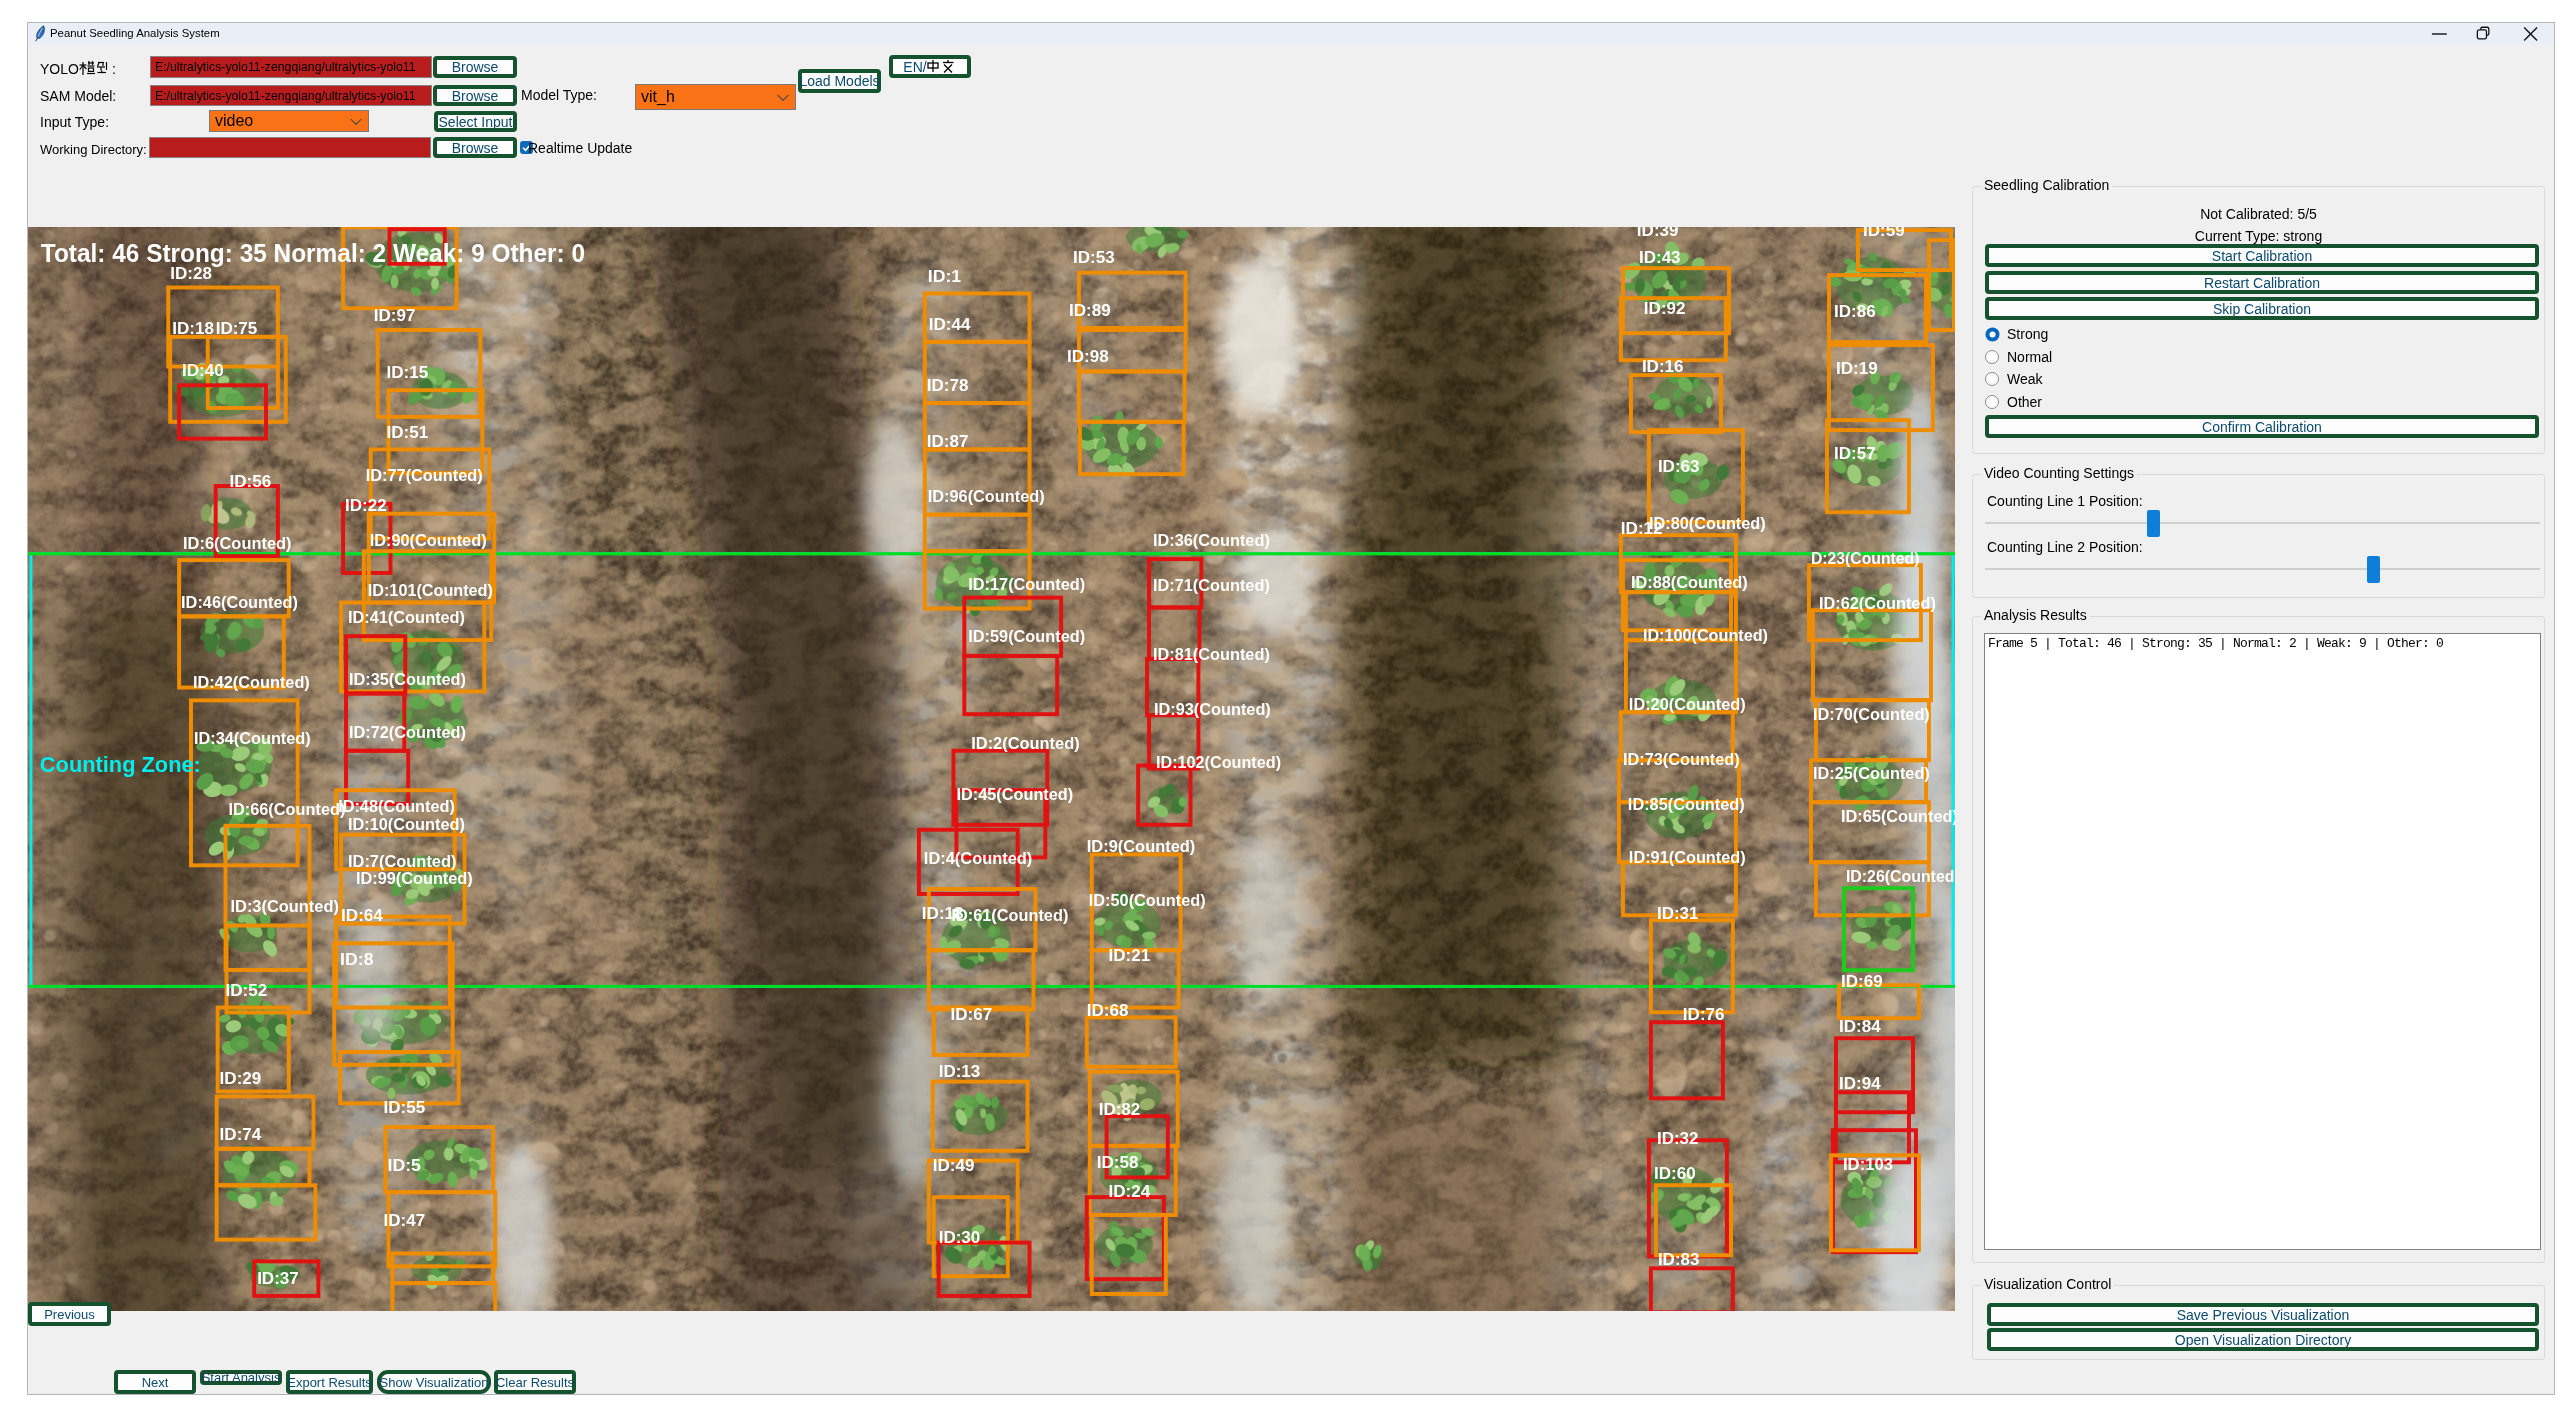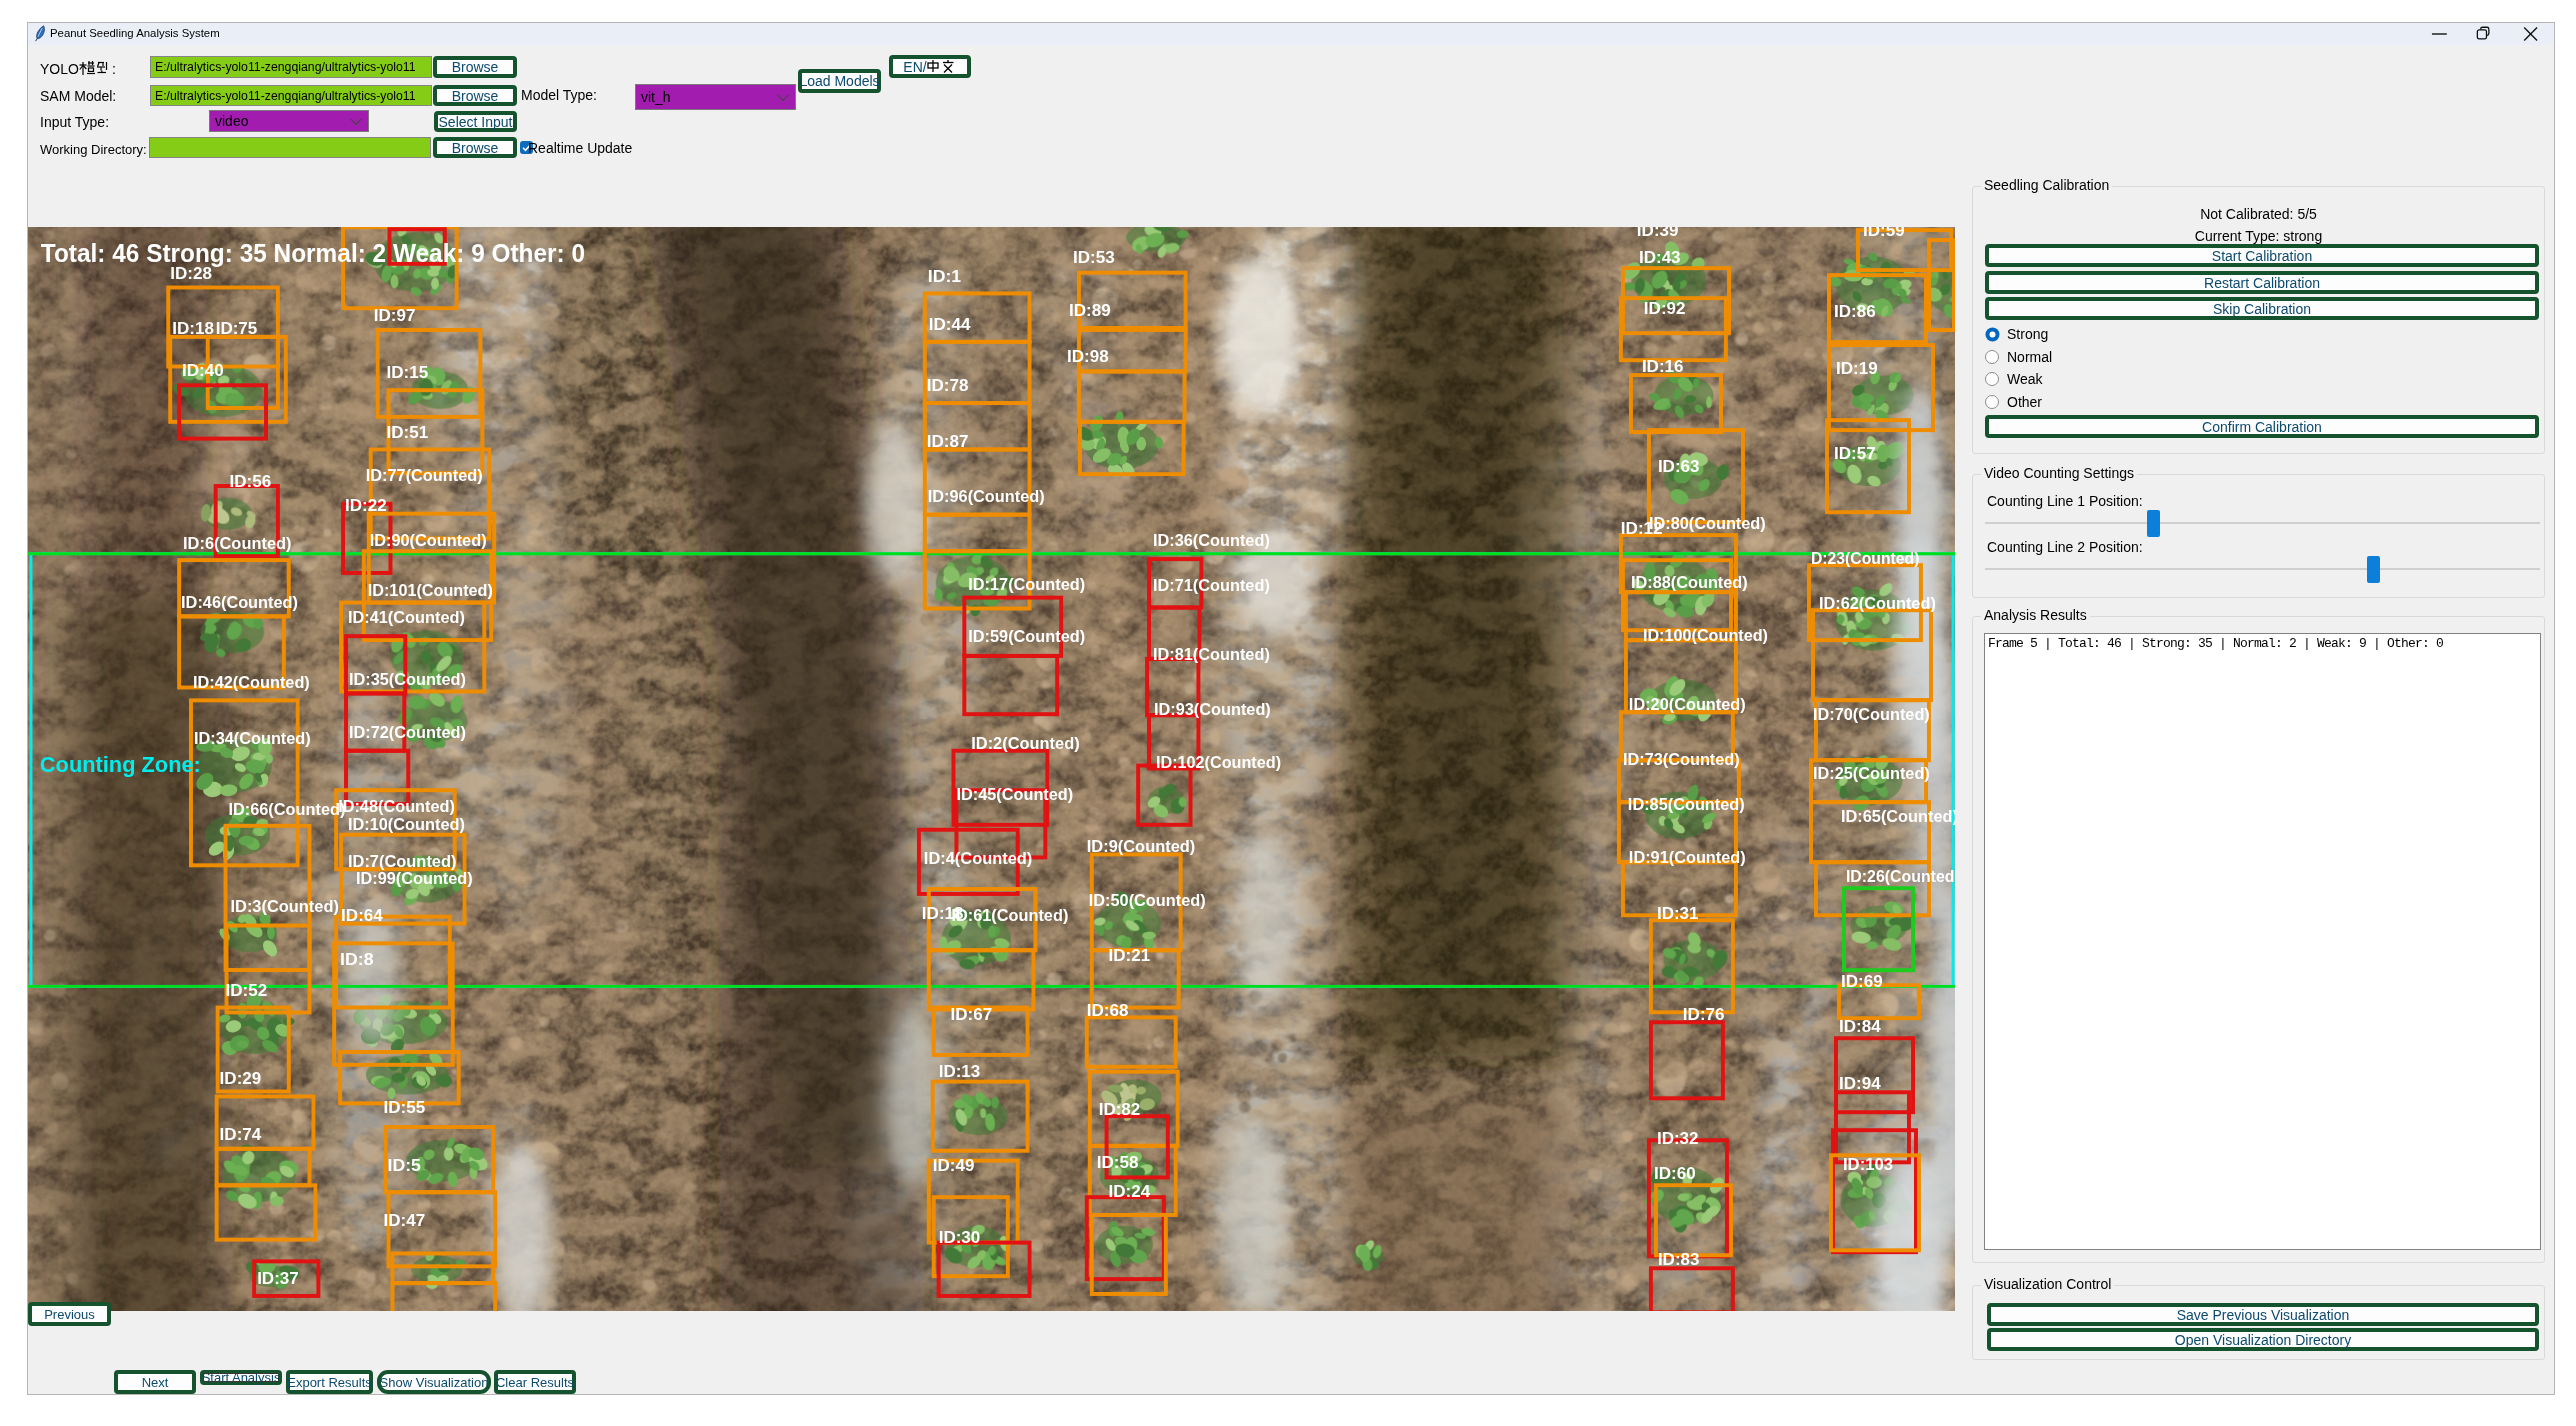--- a/index.html
+++ b/index.html
@@ -1,22 +1,22 @@
 <!DOCTYPE html>
 <html><head><meta charset="utf-8"><style>
 *{margin:0;padding:0;box-sizing:border-box}
 html,body{width:2576px;height:1426px;background:#fff;font-family:"Liberation Sans",sans-serif;overflow:hidden;position:relative}
 .abs{position:absolute}
 .win{left:27px;top:22px;width:2528px;height:1373px;background:#f0f0f0;border:1px solid #b5b5b5}
 .tbar{left:27px;top:22px;width:2528px;height:23px;background:#e9eef7;border:1px solid #b5b5b5;border-bottom:none}
 .ttxt{left:50px;top:27px;font-size:11.4px;color:#000}
 .lab{font-size:14px;color:#000;white-space:nowrap}
-.ent{background:#84cc16;border:1px solid #858585;font-size:12.3px;color:#000;line-height:20px;padding-left:4px;overflow:hidden;white-space:nowrap}
+.ent{background:#b91c1c;border:1px solid #858585;font-size:12.3px;color:#000;line-height:20px;padding-left:4px;overflow:hidden;white-space:nowrap}
 .btn{background:#fdfdfd;border:4px solid #14532d;border-radius:4px;font-size:14px;color:#0c4a6e;text-align:right;display:flex;align-items:center;justify-content:center;white-space:nowrap}
-.cmb{background:#a21caf;border:1px solid #7a7a7a;font-size:14px;color:#000;padding-left:5px;display:flex;align-items:center}
+.cmb{background:#f97316;border:1px solid #7a7a7a;font-size:16px;color:#000;padding-left:5px;display:flex;align-items:center}
 .grp{border:1px solid #d9d9d9;border-radius:3px}
 .glab{font-size:14px;color:#000;background:#f0f0f0;padding:0 3px;white-space:nowrap}
 .chev{position:absolute;right:8px;top:50%;width:8px;height:8px;border-right:1.6px solid #444;border-bottom:1.6px solid #444;transform:translateY(-70%) rotate(45deg)}
 .radio{position:absolute;width:14px;height:14px;border-radius:50%;background:#fff;border:1px solid #8a8a8a}
 .lb{fill:#fff;font-size:17px;font-weight:700;font-family:"Liberation Sans",sans-serif}
 text{font-family:"Liberation Sans",sans-serif}
 </style></head><body>
 <div class="abs win"></div>
 <div class="abs tbar"></div>
 <svg class="abs" style="left:33px;top:25px" width="13" height="17" viewBox="0 0 13 17">

